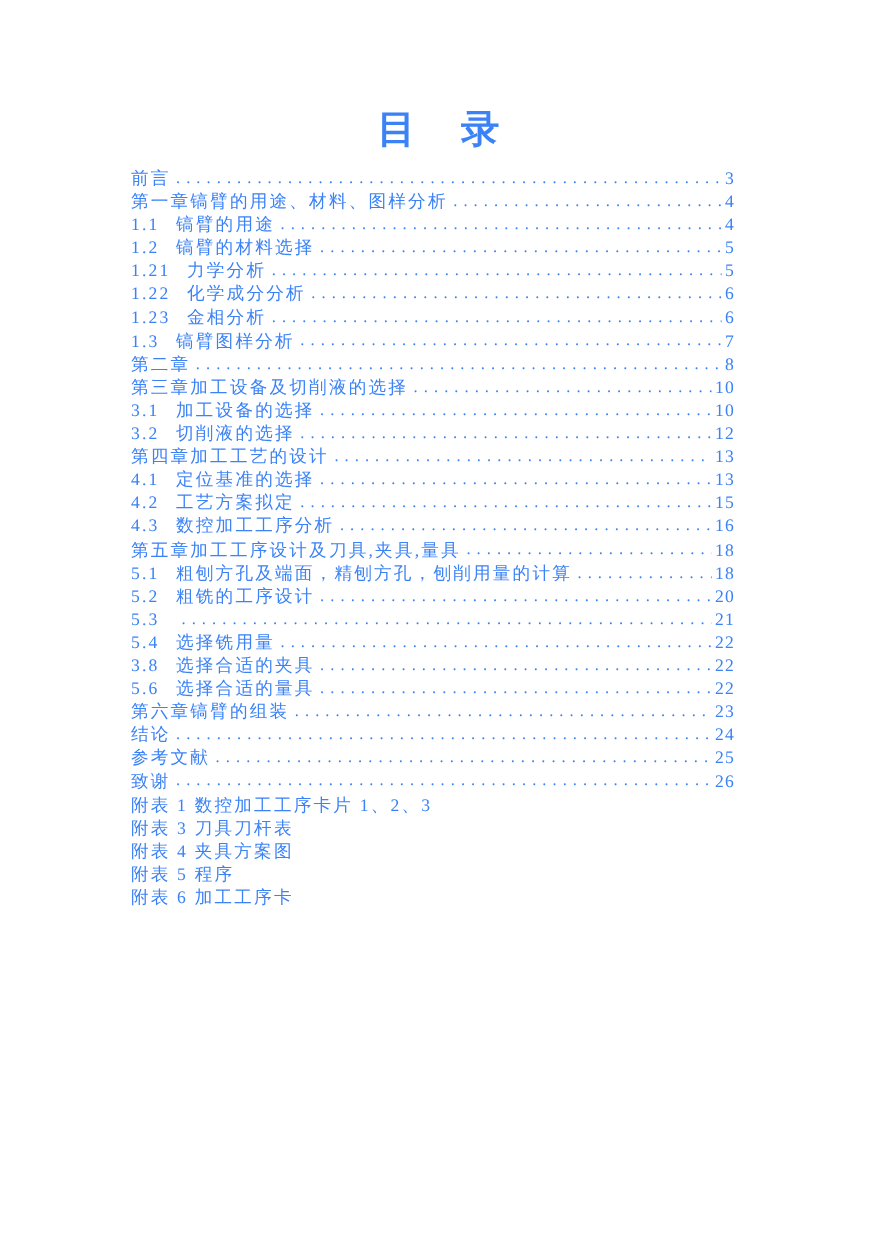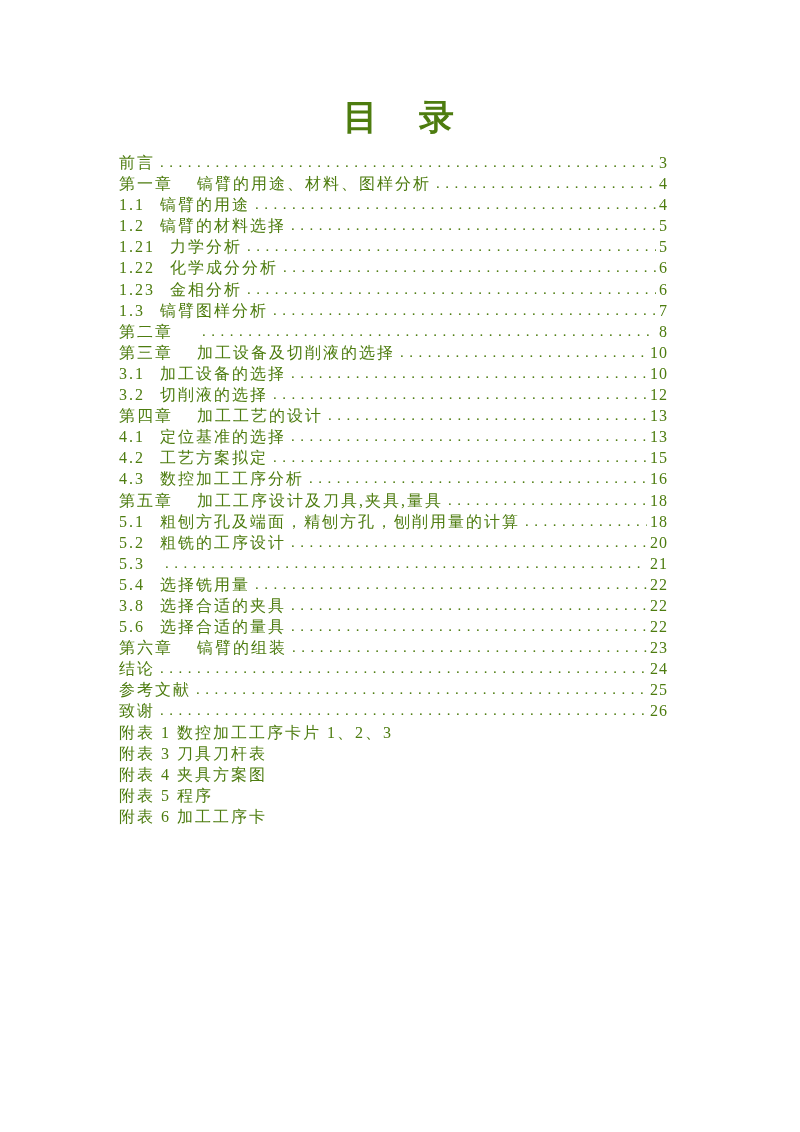--- a/index.html
+++ b/index.html
@@ -7,21 +7,21 @@
     padding: 0;
     background: #ffffff;
   }
   .page {
     position: relative;
     width: 800px;
     height: 1132px;
     background: #ffffff;
     overflow: hidden;
     font-family: "Liberation Serif", "DejaVu Serif", serif;
-    color: #4d7c0f;
+    color: #3b82f6;
   }
   .doc-title {
     position: absolute;
     top: 94px;
     left: 0;
     width: 100%;
     margin: 0;
     text-align: center;
     font-size: 35px;
     font-weight: bold;
@@ -39,21 +39,21 @@
     align-items: flex-end;
     height: 21.1px;
     line-height: 21.1px;
     font-size: 16px;
     letter-spacing: 2px;
     white-space: nowrap;
   }
   .toc-row .no {
     flex: 0 0 auto;
   }
-  .toc-row.lvl-chapter .no { margin-right: 24px; }
+  .toc-row.lvl-chapter .no { }
   .toc-row.lvl-section .no { margin-right: 15px; }
   .toc-row .label {
     flex: 0 0 auto;
   }
   .toc-row .leader {
     flex: 1 1 auto;
     overflow: hidden;
     white-space: nowrap;
     letter-spacing: 5.5px;
     margin: 0 3px 0 5px;

